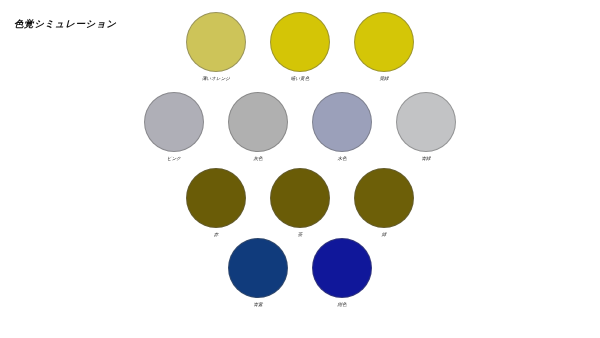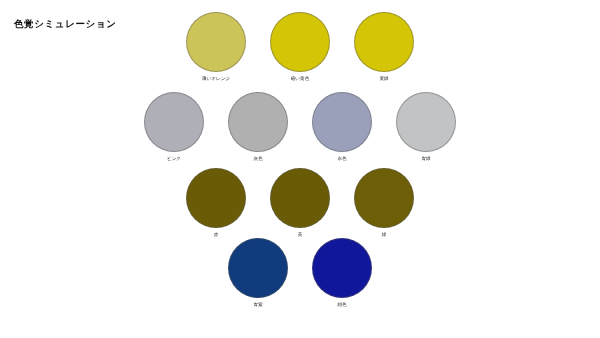--- a/index.html
+++ b/index.html
@@ -13,20 +13,21 @@
     background: #ffffff;
     font-family: "Liberation Sans", "DejaVu Sans", sans-serif;
     overflow: hidden;
     position: relative;
   }
   .page {
     position: relative;
     width: 600px;
     height: 274px;
     background: #ffffff;
+    font-style: italic;
   }
   .page-title {
     position: absolute;
     left: 14px;
     top: 18px;
     font-size: 9.5px;
     font-weight: bold;
     color: #111111;
     letter-spacing: 0.6px;
     white-space: nowrap;

